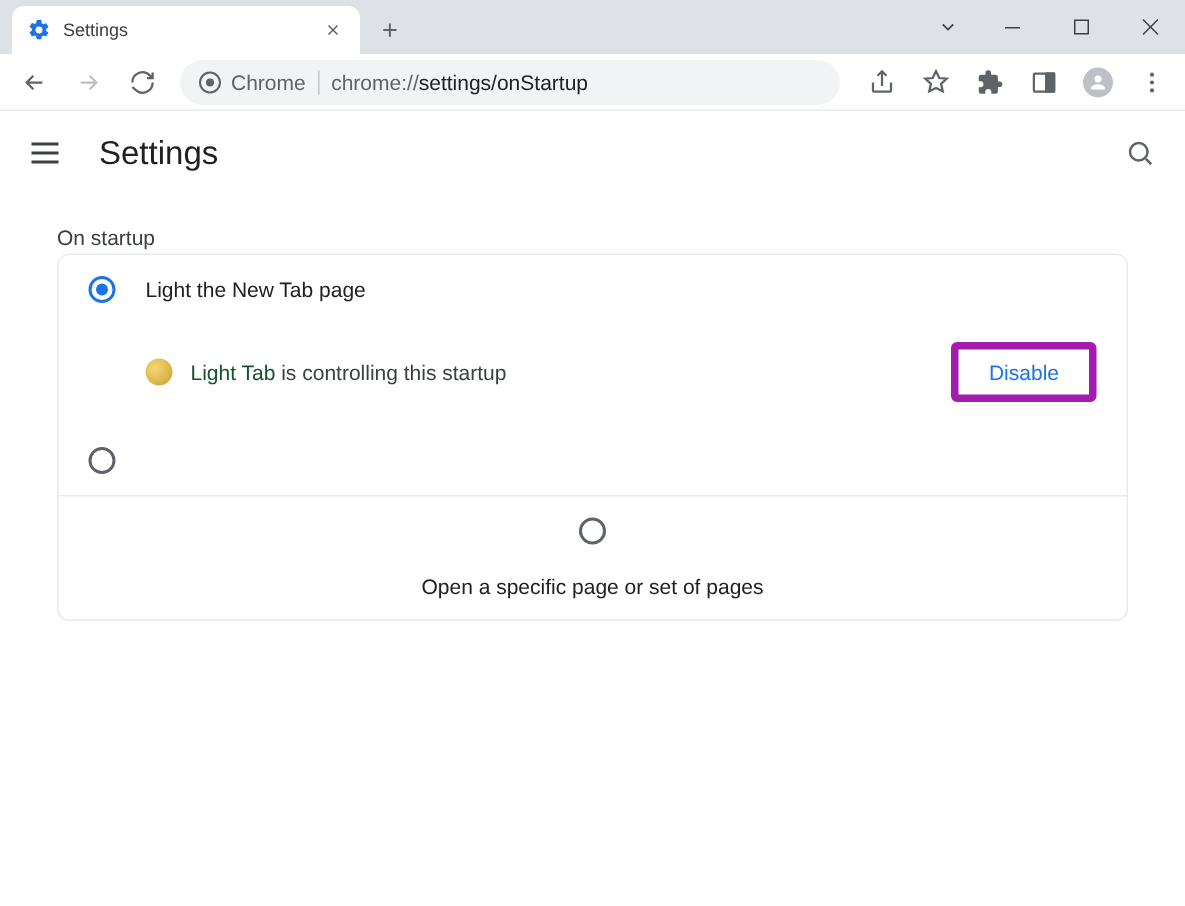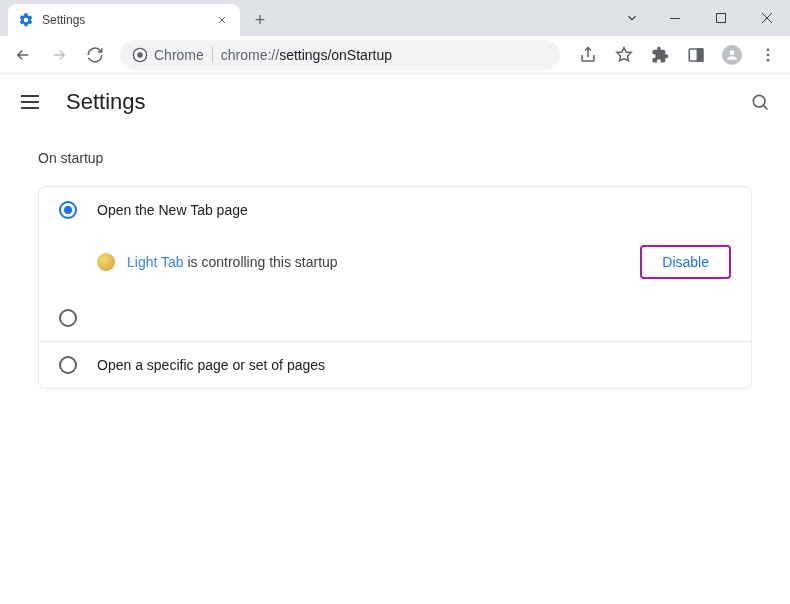--- a/index.html
+++ b/index.html
@@ -33,32 +33,32 @@
     
     .app-header { height: 56px; display:flex; align-items:center; padding: 0 18px; gap: 24px; }
     .hamburger { width:24px; height:24px; color:#3c4043; display:flex; flex-direction:column; justify-content:center; gap:4px; cursor:pointer; }
     .hamburger span { display:block; height:2px; background:#3c4043; width: 18px; margin: 0 auto; }
     .page-title { font-size: 22px; color:#202124; font-weight: 500; flex:1; }
     .header-search { width:24px; color:#5f6368; cursor:pointer; display:flex; align-items:center; justify-content:center; }
     .header-search svg { width:20px; height:20px; }
 
     
     .content { padding: 20px 38px; }
-    .section-label { font-size: 14px; color:#3c4043; margin-bottom: 20px; }
+    .section-label { font-size: 14px; color:#3c4043; margin-bottom: 3px; }
     .card { border: 1px solid #e8eaed; border-radius: 8px; background:#fff; }
     .row { display:flex; align-items:center; padding: 14px 20px; font-size: 14px; color:#202124; gap: 20px; }
-    .row + .row { border-top: 1px solid #e8eaed; }
+    .row + .row { border-top: 1px solid #e8eaed; flex-direction: column; }
     .radio { width:18px; height:18px; border-radius:50%; border:2px solid #5f6368; flex-shrink:0; position:relative; cursor:pointer; }
     .radio.selected { border-color:#1a73e8; }
     .radio.selected::after { content:''; position:absolute; inset:3px; background:#1a73e8; border-radius:50%; }
     .sub-row { display:flex; align-items:center; padding: 12px 20px 16px 20px; font-size:14px; color:#3c4043; gap: 14px; }
     .sub-row-inner { display:flex; align-items:center; gap: 12px; margin-left: 38px; flex: 1; }
     .ext-icon { width:18px; height:18px; border-radius:50%; background: radial-gradient(circle at 35% 35%, #f7d774, #c8a02f); flex-shrink:0; }
-    .ext-link { color:#3b82f6; cursor:pointer; }
-    .disable-btn { border:2px solid #a21caf; background:#fff; color:#1a73e8; font-size:14px; padding: 7px 20px; border-radius:4px; cursor:pointer; margin-left:auto; font-weight: 500; }
+    .ext-link { color:#14532d; cursor:pointer; }
+    .disable-btn { border:5px solid #a21caf; background:#fff; color:#1a73e8; font-size:14px; padding: 7px 20px; border-radius:4px; cursor:pointer; margin-left:auto; font-weight: 500; }
 
     .avatar-circle { width: 20px; height: 20px; border-radius: 50%; background: #bdc1c6; display:flex; align-items:center; justify-content:center; }
     .avatar-circle svg { width: 14px; height: 14px; fill:#fff; }
   </style>
 </head>
 <body>
 
 <div class="titlebar">
   <div class="tab">
     <span class="tab-favicon">
@@ -183,21 +183,21 @@
       </svg>
   </div>
 </div>
 
 <div class="content">
   <div class="section-label">On startup</div>
   <div class="card">
 
     <div class="row">
       <div class="radio selected"></div>
-      <span>Open the New Tab page</span>
+      <span>Light the New Tab page</span>
     </div>
 
     <div class="sub-row">
       <div class="sub-row-inner">
         <span class="ext-icon"></span>
         <span>
           <span class="ext-link">Light Tab</span><span> is controlling this startup</span>
         </span>
       </div>
       <button class="disable-btn">Disable</button>

